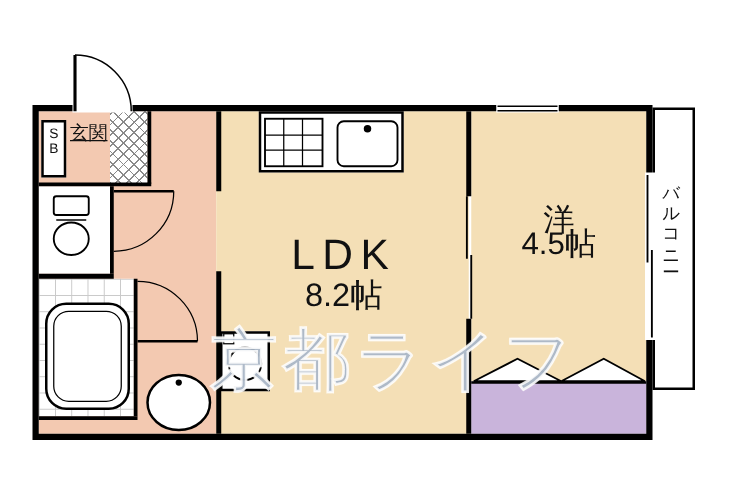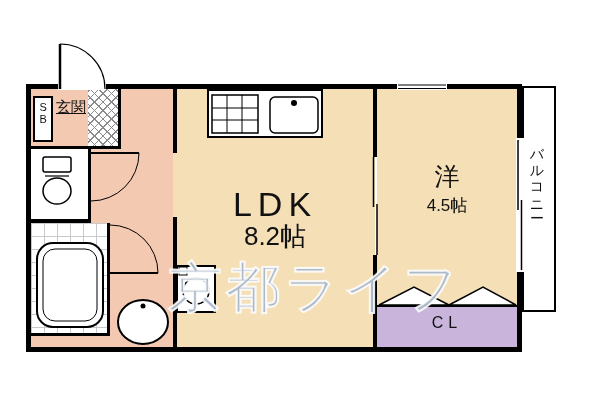--- a/index.html
+++ b/index.html
@@ -134,25 +134,24 @@
       <rect x="397" y="84" width="50" height="6" fill="#fff"></rect>
       <line x1="398" y1="85" x2="446" y2="85" stroke="#000" stroke-width="1.2"></line>
       <line x1="398" y1="88.5" x2="446" y2="88.5" stroke="#000" stroke-width="1.2"></line>
     </g>
   </svg>
 
   <div class="label center" style="left:208px;top:186px;width:134px;font-size:34px;letter-spacing:6px;">LDK</div>
   <div class="label center" style="left:208px;top:222px;width:134px;font-size:26px;">8.2帖</div>
 
   <div class="label center" style="left:397px;top:163px;width:100px;font-size:25px;">洋</div>
-  <div class="label center" style="left:397px;top:197px;width:100px;font-size:17px;">4.5帖</div>
+  <div class="label center" style="left:397px;top:182px;width:100px;font-size:25px;">4.5帖</div>
 
   <div class="label vtext" style="left:529px;top:138px;height:160px;font-size:14px;letter-spacing:2px;">バルコニー</div>
 
-  <div class="label center" style="left:417px;top:314px;width:60px;font-size:16px;letter-spacing:5px;">CL</div>
 
   <div class="label" style="left:56px;top:99px;width:36px;font-size:15px;text-decoration:underline;">玄関</div>
 
   <div class="label vtext" style="left:37px;top:101px;height:38px;font-size:11px;">SB</div>
 
   <div id="watermark">京都ライフ</div>
 
 </div>
 
 </body></html>

